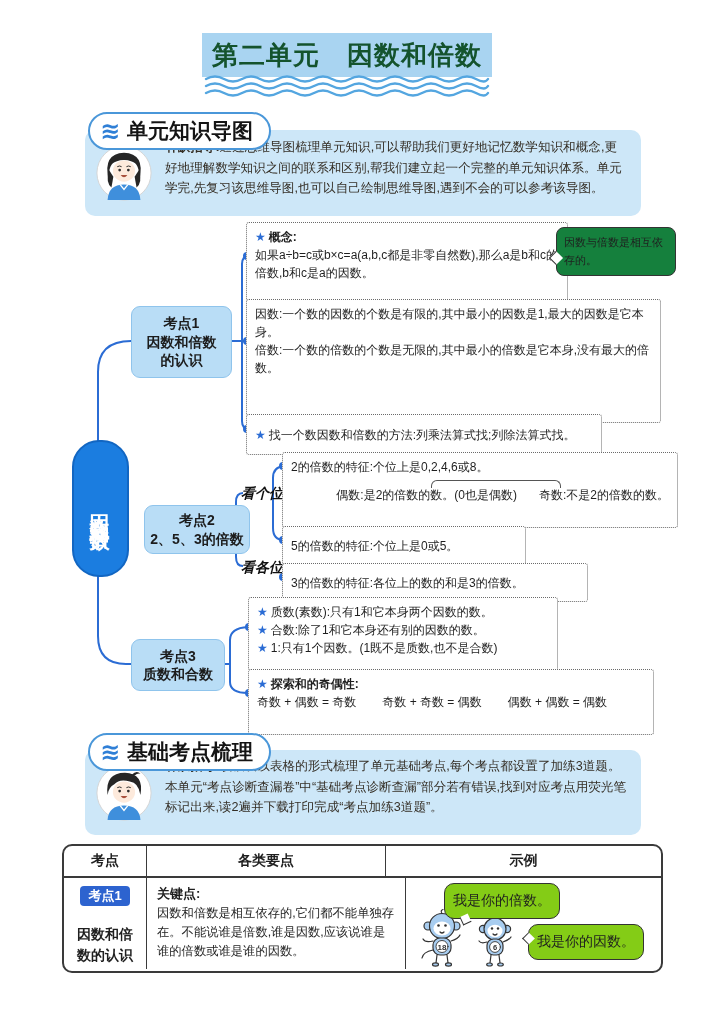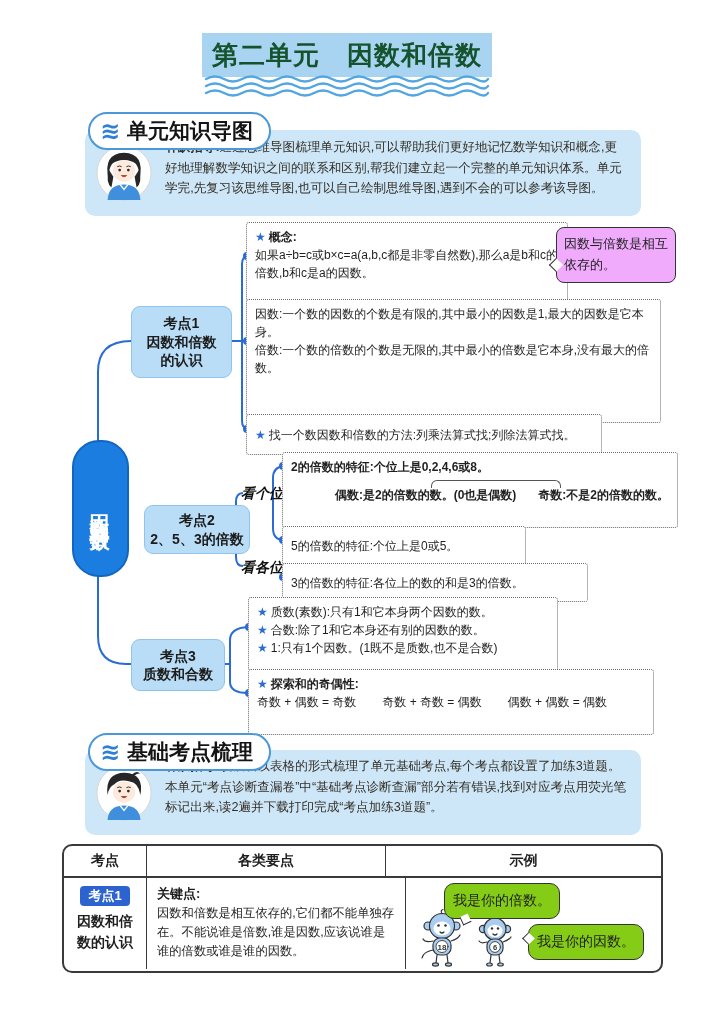--- a/index.html
+++ b/index.html
@@ -17,36 +17,36 @@
   .band .avatar{position:absolute;left:10px;width:58px;height:58px;}
   
   .connectors{position:absolute;left:0;top:0;z-index:0;}
   .rootpill{position:absolute;left:72px;top:440px;width:53px;height:133px;background:#1b7de0;border:2px solid #1266c2;border-radius:27px;display:flex;align-items:center;justify-content:center;z-index:3;}
   .rootpill span{writing-mode:vertical-rl;text-orientation:upright;color:#fff;font-weight:bold;font-size:20px;letter-spacing:4px;}
   .knode{position:absolute;background:#b9ddf6;border:1.3px solid #8fc4ec;border-radius:9px;display:flex;flex-direction:column;justify-content:center;align-items:center;font-weight:bold;color:#1c1c1c;font-size:14px;line-height:1.32;z-index:2;text-align:center;}
   .dotted{position:absolute;border:1.6px dotted #6b6b6b;border-radius:3px;background:#fff;font-size:12px;color:#1f1f1f;line-height:1.5;padding:5px 8px;z-index:2;}
   .star{color:#2b6cd4;margin-right:3px;}
   .lbl{font-weight:bold;}
   .branch-label{position:absolute;font-weight:bold;font-size:14px;color:#111;z-index:2;font-style:italic;}
-  .note{position:absolute;left:556px;top:227px;width:104px;border:1.7px solid #333;border-radius:8px;background:#f0abfc;font-size:13px;line-height:1.6;padding:6px 7px;z-index:2;}
+  .note{position:absolute;left:556px;top:227px;width:104px;border:1.7px solid #333;border-radius:8px;background:#15803d;font-size:11px;line-height:1.6;padding:6px 7px;z-index:2;}
   .note .tail{position:absolute;left:-6px;bottom:12px;width:9px;height:9px;background:#fff;border-left:1.6px solid #333;border-bottom:1.6px solid #333;transform:rotate(45deg);}
   .bracket{position:absolute;left:148px;top:27px;width:128px;height:7px;border:1.4px solid #555;border-bottom:none;border-radius:6px 6px 0 0;}
   .gap-left{margin-left:22px;}
   .parity span{display:inline-block;margin-right:26px;}
   
   .tbl{position:absolute;left:62px;top:844px;width:597px;height:125px;border:2px solid #3a3a3a;border-radius:10px;background:#fff;overflow:hidden;z-index:1;}
   .t-head{display:flex;height:30px;border-bottom:2px solid #3a3a3a;font-weight:bold;font-size:14px;}
   .t-head>div{display:flex;align-items:center;justify-content:center;}
   .t-row{display:flex;height:91px;font-size:12.4px;}
   .c1{width:82px;border-right:1.6px solid #3a3a3a;flex:none;}
   .c2{width:238px;border-right:1.6px solid #3a3a3a;flex:none;}
   .c3{flex:1;position:relative;}
   .kp-cell{flex-direction:column;align-items:center;padding-top:8px;display:flex;}
   .badge{background:#2d63cf;color:#fff;border-radius:4px;padding:1px 8px;font-size:13px;font-weight:bold;}
-  .kp-name{font-weight:bold;font-size:14px;line-height:1.5;margin-top:5px;width:56px;text-align:center;}
+  .kp-name{font-weight:bold;font-size:14px;line-height:1.5;margin-top:18px;width:56px;text-align:center;}
   .pts{padding:7px 10px;}
   .pts .body{font-size:12.3px;line-height:1.56;margin-top:1px;}
   .bubble{position:absolute;border:1.6px solid #333;border-radius:10px;background:#84cc16;font-size:14px;padding:8px 8px;white-space:nowrap;z-index:2;}
   .bubble .btail{position:absolute;width:8px;height:8px;background:#fff;}
   .bub1{left:38px;top:5px;}
   .bub1 .btail{left:16px;bottom:-5.5px;border-right:1.6px solid #333;border-bottom:1.6px solid #333;transform:rotate(65deg);}
   .bub2{left:122px;top:46px;}
   .bub2 .btail{left:-5.5px;top:9px;border-left:1.6px solid #333;border-bottom:1.6px solid #333;transform:rotate(45deg);}
   .monkeys{position:absolute;left:8px;top:30px;}
 </style>
@@ -143,21 +143,21 @@
     <div>因数:一个数的因数的个数是有限的,其中最小的因数是1,最大的因数是它本身。</div>
     <div>倍数:一个数的倍数的个数是无限的,其中最小的倍数是它本身,没有最大的倍数。</div>
   </div>
 
   <div class="dotted" style="left:246px;top:414px;width:338px;height:29px;display:flex;align-items:center;">
     <span class="star">★</span>
       <span>找一个数因数和倍数的方法:列乘法算式找;列除法算式找。</span>
   </div>
 
   <div class="branch-label" style="left:241px;top:485px;">看个位</div>
-  <div class="dotted" style="left:282px;top:452px;width:378px;height:64px;font-weight:bold;">
+  <div class="dotted" style="left:282px;top:452px;width:378px;height:64px;">
     <div>2的倍数的特征:个位上是0,2,4,6或8。</div>
     <div class="bracket"></div>
     <div style="margin-top:10px;text-align:right;"><span>偶数:是2的倍数的数。(0也是偶数)</span><span class="gap-left">奇数:不是2的倍数的数。</span></div>
   </div>
   <div class="dotted" style="left:282px;top:526px;width:226px;height:27px;display:flex;align-items:center;">
     <span>5的倍数的特征:个位上是0或5。</span>
   </div>
   <div class="branch-label" style="left:241px;top:559px;">看各位</div>
   <div class="dotted" style="left:282px;top:563px;width:288px;height:27px;display:flex;align-items:center;">
     <span>3的倍数的特征:各位上的数的和是3的倍数。</span>

